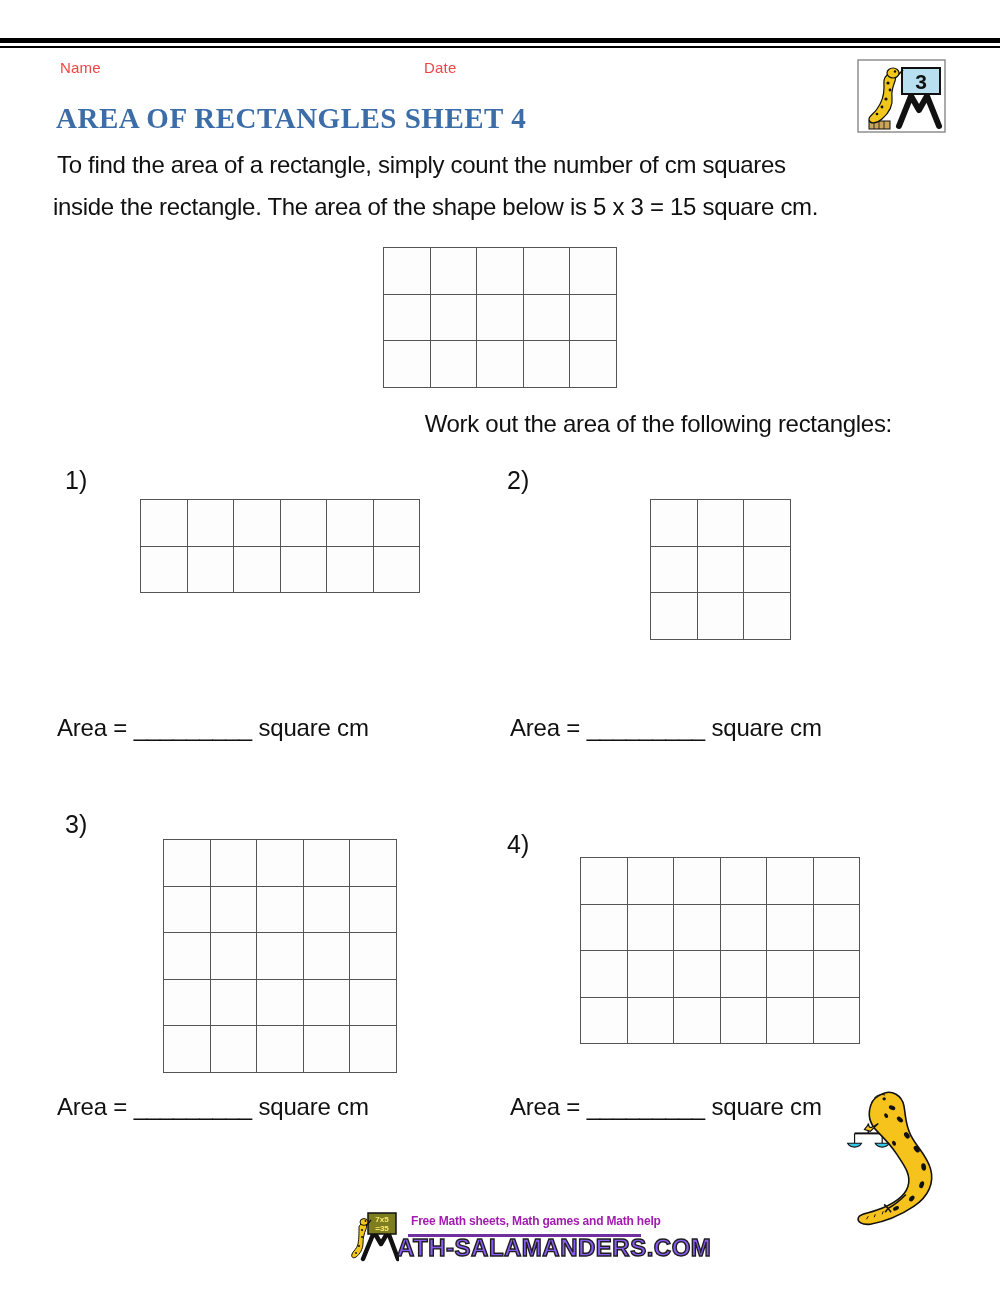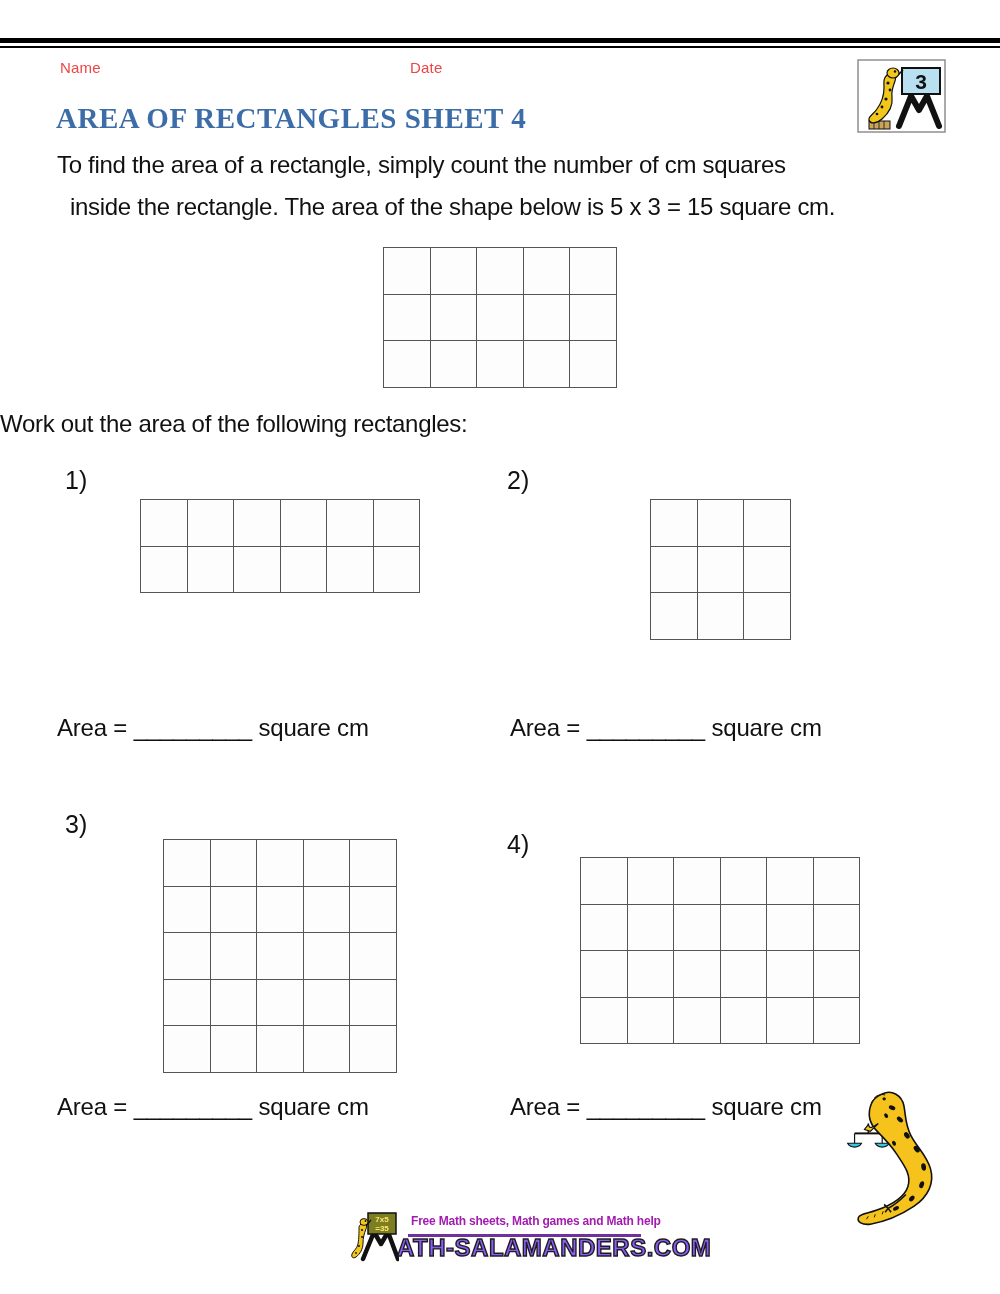--- a/index.html
+++ b/index.html
@@ -9,35 +9,35 @@
     font-family:"Liberation Sans", sans-serif; color:#111; overflow:hidden;
   }
   .abs { position:absolute; }
 
   
   .rule-thick { left:0; top:38px; width:1000px; height:5px; background:#000; }
   .rule-thin  { left:0; top:46px; width:1000px; height:1.5px; background:#000; }
 
   .field-label { font-size:15px; color:#ef4444; letter-spacing:0.2px; }
   .name-label { left:60px; top:59px; }
-  .date-label { left:410px; top:59px;text-align:right; }
+  .date-label { left:424px; top:59px;text-align:right; }
 
   .header-logo { left:857px; top:59px; width:89px; height:74px; }
 
   .sheet-title {
     left:56px; top:102px; font-family:"Liberation Serif", serif;
     font-size:29px; font-weight:bold; color:#3c6da8; letter-spacing:0.5px;
     white-space:nowrap;
   }
 
   .intro { font-size:24px; letter-spacing:-0.3px; white-space:nowrap; }
   .intro-1 { left:57px; top:151px; }
-  .intro-2 { left:70px; top:193px; }
-
-  .instruction { left:0; top:410px; width:892px; text-align:left;
+  .intro-2 { left:53px; top:193px; }
+
+  .instruction { left:0; top:410px; width:892px; text-align:right;
     font-size:24px; letter-spacing:-0.3px; }
 
   .problem-number { font-size:25px; }
   .num-1 { left:65px;  top:466px; }
   .num-2 { left:507px; top:466px; }
   .num-3 { left:65px;  top:810px; }
   .num-4 { left:507px; top:830px; }
 
   .grid {
     position:absolute; display:grid; --cell:46.5px;

